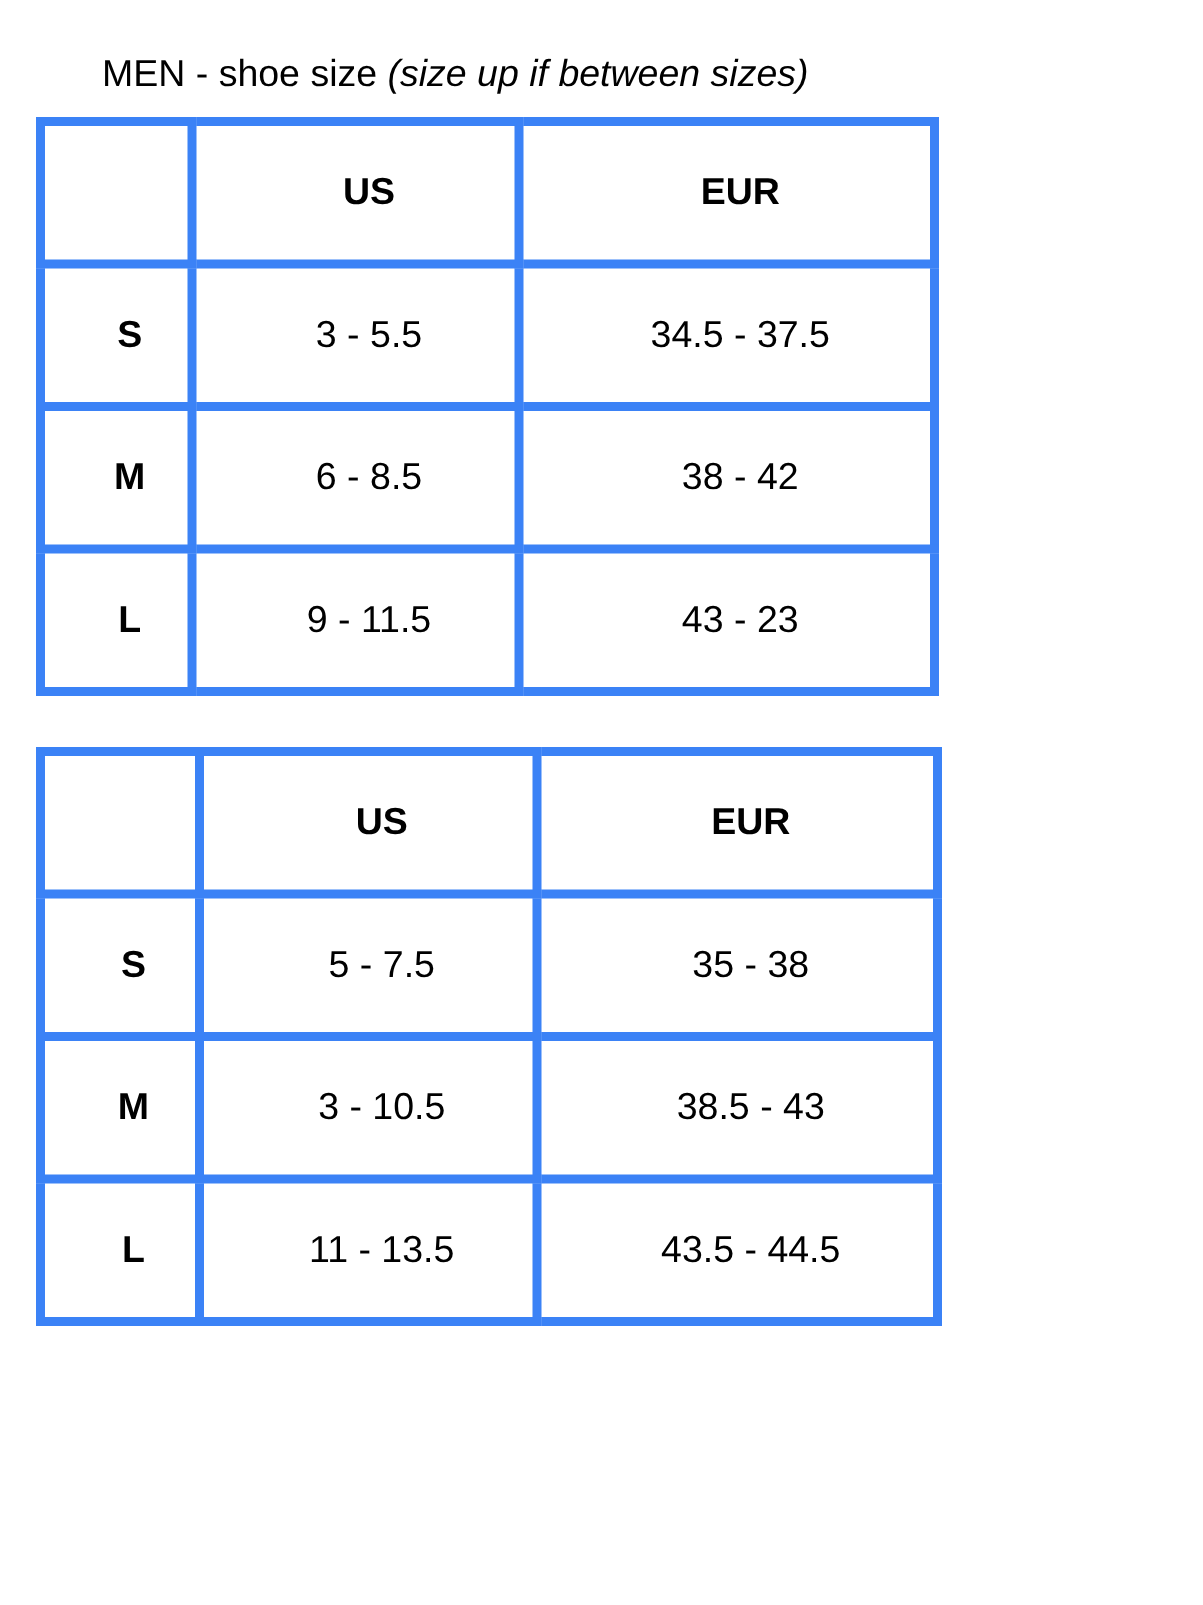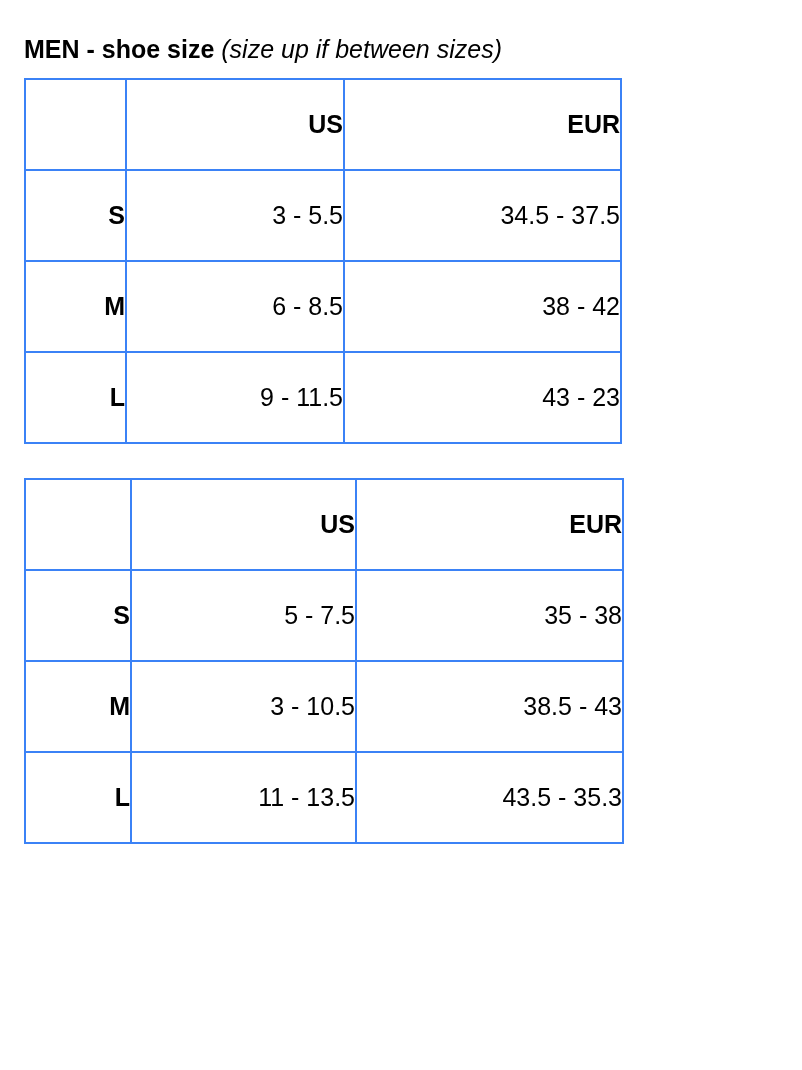--- a/index.html
+++ b/index.html
@@ -21,36 +21,37 @@
   .section {
     margin-bottom: 34px;
   }
   .section-heading {
     font-size: 25px;
     line-height: 30px;
     margin: 0 0 14px 0;
     white-space: nowrap;
   }
   .section-heading .bold {
-    font-weight: bold;
+    font-weight: normal;
+    margin-left: 44px;
   }
   .section-heading .regular {
     font-weight: normal;
     font-style: italic;
   }
   table.size-table {
     border-collapse: collapse;
     table-layout: fixed;
   }
   table.size-table td,
   table.size-table th {
-    border: 2px solid #3b82f6;
+    border: 6px solid #3b82f6;
     height: 89px;
     padding: 0 0 0 18px;
-    text-align: right;
+    text-align: center;
     vertical-align: middle;
     font-size: 25px;
     font-weight: normal;
   }
   .col-label { width: 101px; }
   .col-us    { width: 218px; }
   .col-eur   { width: 277px; }
 
   .women .col-label { width: 106px; }
   .women .col-us    { width: 225px; }
@@ -127,19 +128,19 @@
           <td>35 - 38</td>
         </tr>
         <tr>
           <td class="rowlabel">M</td>
           <td>3 - 10.5</td>
           <td>38.5 - 43</td>
         </tr>
         <tr>
           <td class="rowlabel">L</td>
           <td>11 - 13.5</td>
-          <td>43.5 - 35.3</td>
+          <td>43.5 - 44.5</td>
         </tr>
       </tbody>
     </table>
   </section>
 
 </div>
 
 </body></html>

